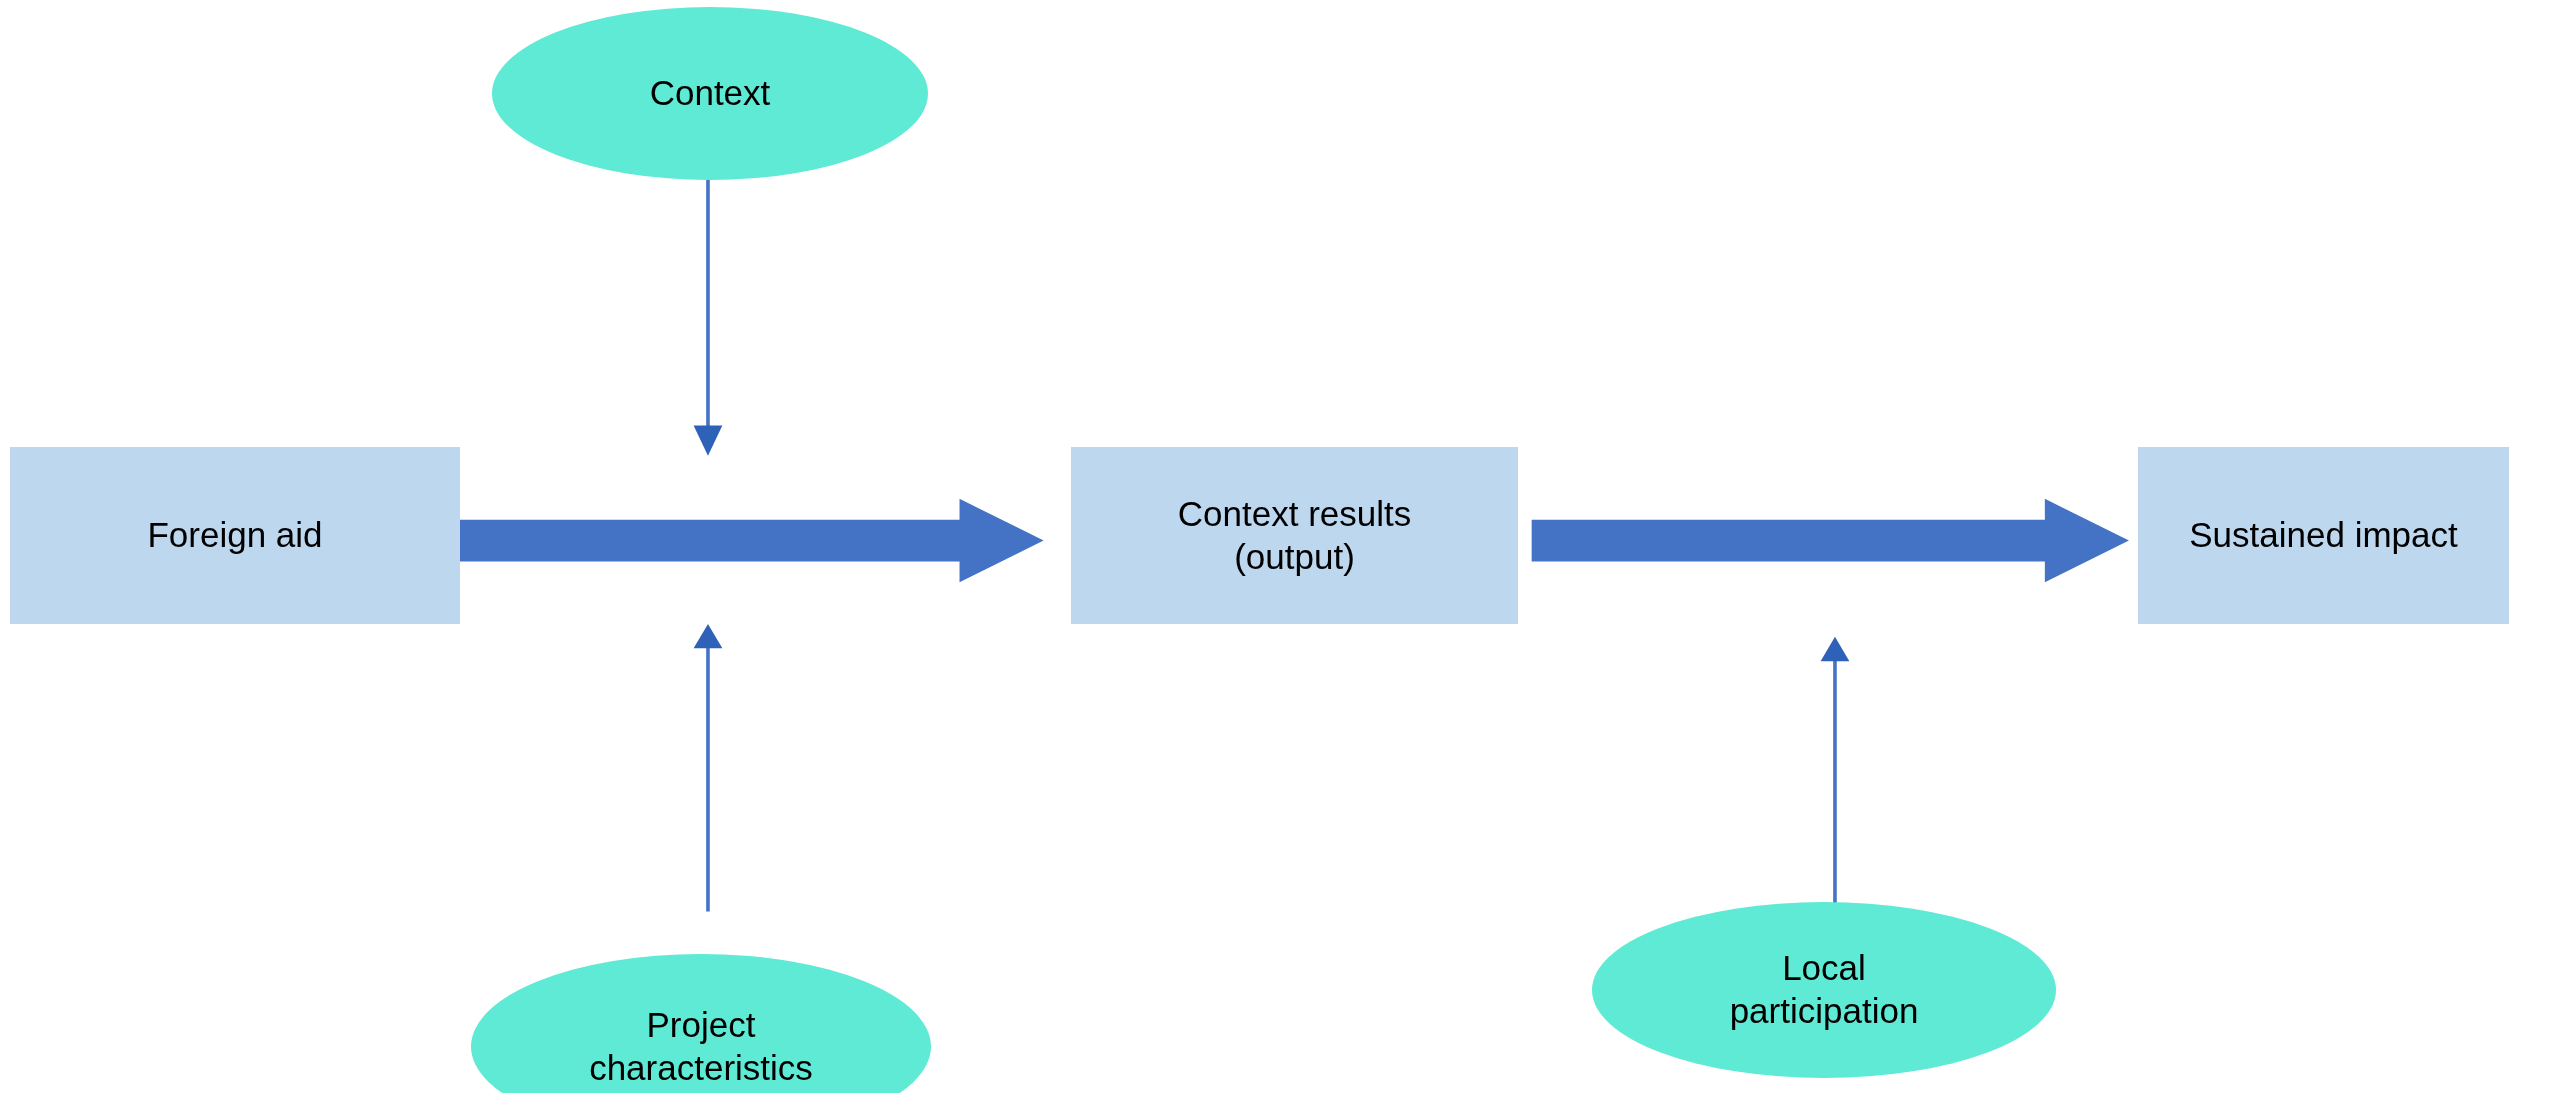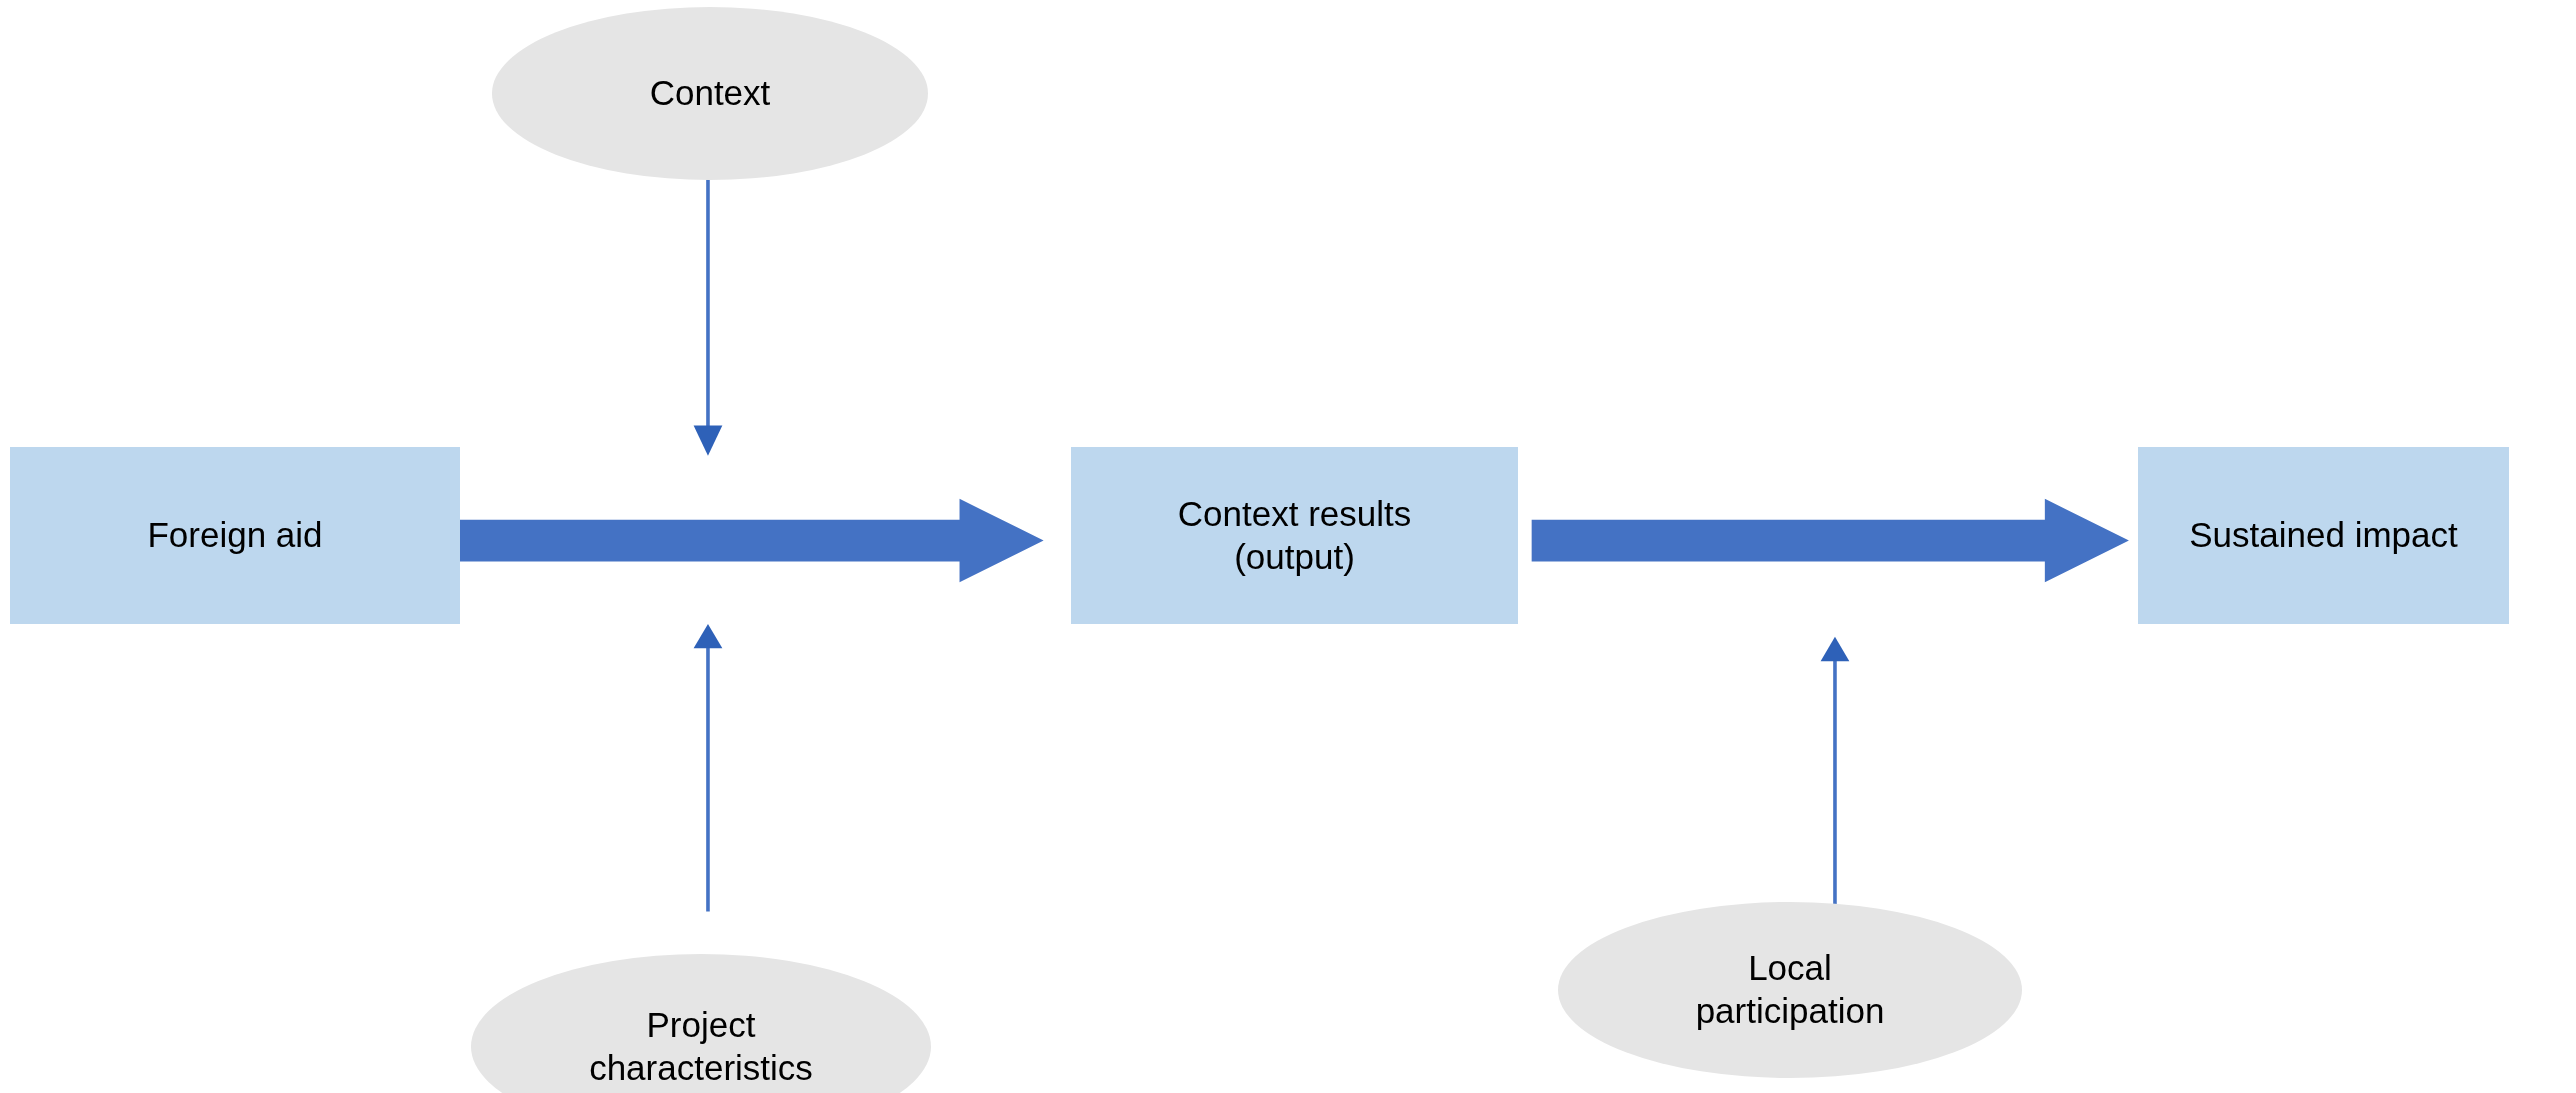--- a/index.html
+++ b/index.html
@@ -27,21 +27,21 @@
     font-size: 35px;
     line-height: 1.22;
     font-family: "Liberation Sans", sans-serif;
     box-sizing: border-box;
     white-space: pre-line;
   }
   .node-rect {
     background: #BDD7EE;
   }
   .node-ellipse {
-    background: #e5e5e5;
+    background: #5eead4;
     border-radius: 50%;
   }
   .svg-layer {
     position: absolute;
     left: 0;
     top: 0;
     width: 2576px;
     height: 1094px;
     pointer-events: none;
   }
@@ -92,19 +92,19 @@
 
   <div class="node-box node-ellipse" style="left:492px; top:7.2px; width:436px; height:173px;">
     <span>Context</span>
   </div>
 
   <div class="node-box node-ellipse" style="left:471px; top:954px; width:460px; height:185px;">
     <span>Project
 characteristics</span>
   </div>
 
-  <div class="node-box node-ellipse" style="left:1558px; top:902px; width:464px; height:176px;justify-content:center;">
+  <div class="node-box node-ellipse" style="left:1592px; top:902px; width:464px; height:176px;justify-content:center;">
     <span>Local
 participation</span>
   </div>
 
 </div>
 
 
 </body></html>

